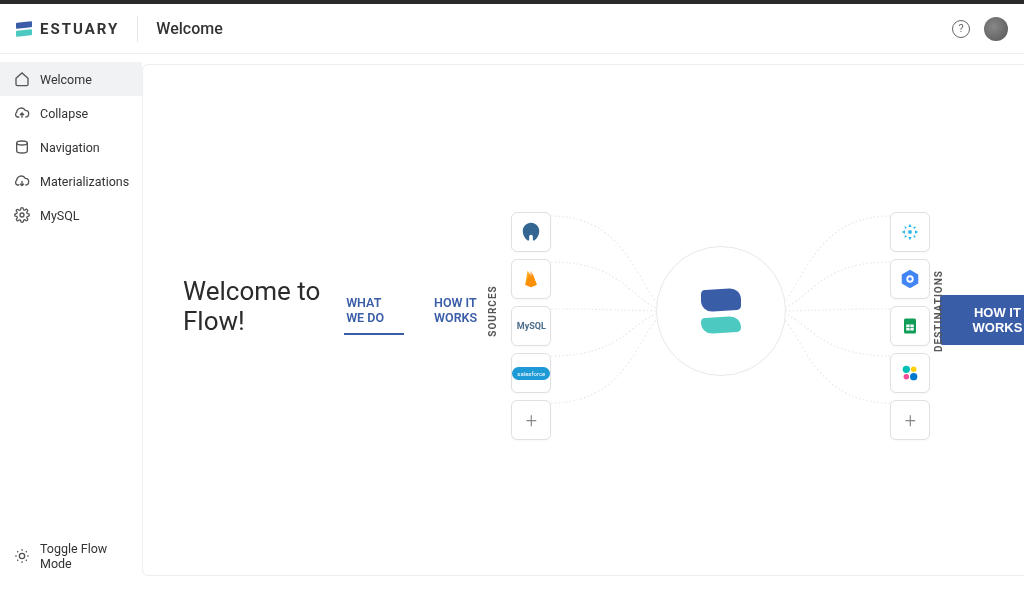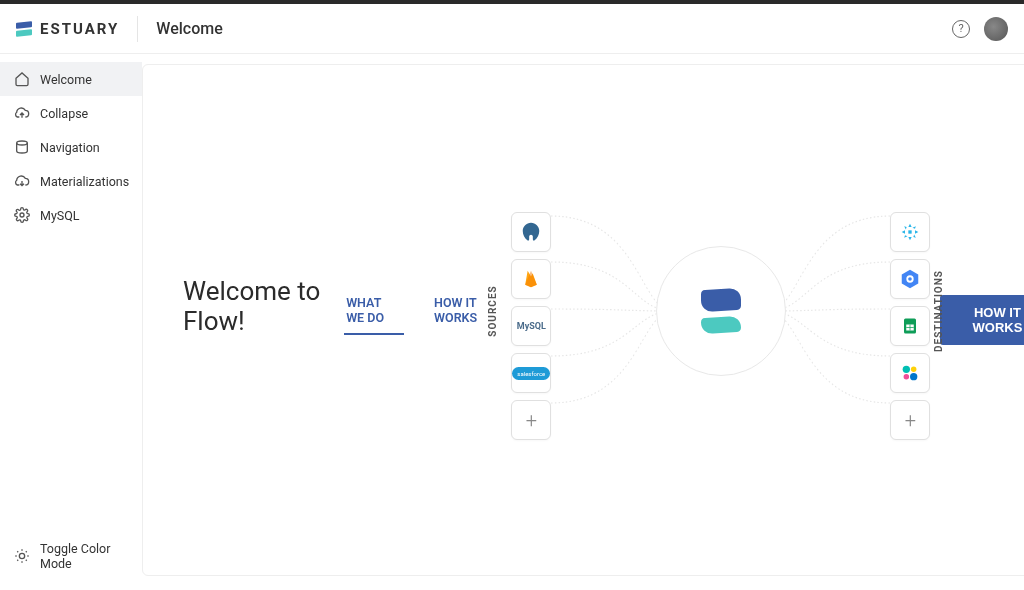--- a/index.html
+++ b/index.html
@@ -315,21 +315,21 @@
       </li>
     </ul>
     <div class="sidebar-bottom">
       <div class="nav-item">
         <span class="icon">
           <svg width="16" height="16" viewBox="0 0 24 24" fill="none" stroke="currentColor" stroke-width="2">
               <circle cx="12" cy="12" r="4"></circle>
               <path d="M12 2v2M12 20v2M4.9 4.9l1.4 1.4M17.7 17.7l1.4 1.4M2 12h2M20 12h2M4.9 19.1l1.4-1.4M17.7 6.3l1.4-1.4"></path>
             </svg>
         </span>
-        <span>Toggle Color Mode</span>
+        <span>Toggle Flow Mode</span>
       </div>
     </div>
   </aside>
 
   <main class="main">
     <div class="card">
       <h1 class="hero-title">Welcome to Flow!</h1>
 
       <div class="tabs">
         <div class="tab active">WHAT WE DO</div>

